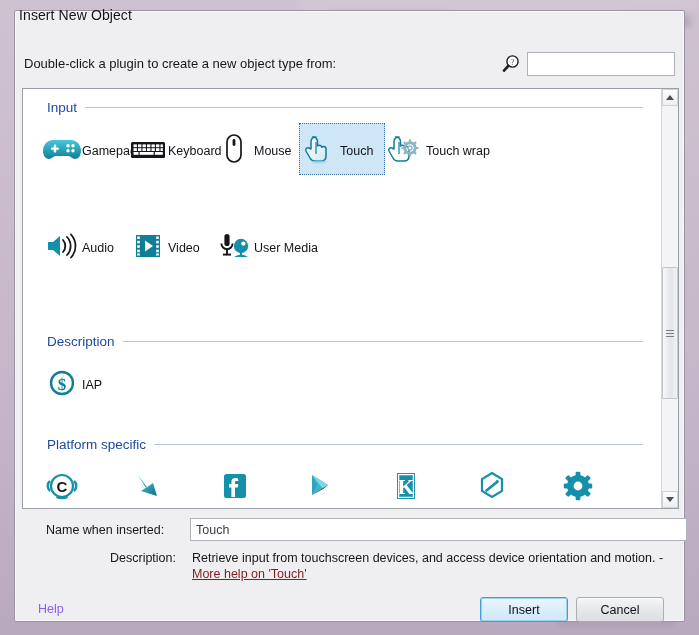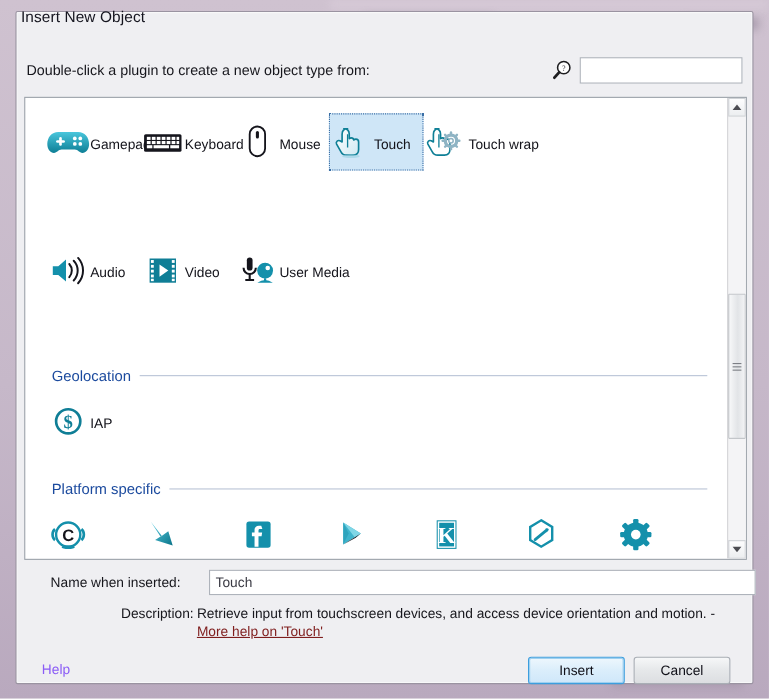--- a/index.html
+++ b/index.html
@@ -118,21 +118,21 @@
   .formrow{position:absolute;font-size:12.5px;color:#16161c;}
   .lbl-name{left:31px;top:512px;}
   .lbl-desc{left:95px;top:540px;}
   .name-input{
     position:absolute;left:175px;top:507px;width:497px;height:23px;
     box-sizing:border-box;border:1px solid #aeb3bb;background:#fff;
     font-family:"Liberation Sans",sans-serif;font-size:12.5px;color:#3b3b44;
     padding:0 5px;outline:none;
   }
   .desc-text{
-    position:absolute;left:164px;top:539px;width:500px;
+    position:absolute;left:177px;top:539px;width:500px;
     font-size:12.5px;color:#16161c;line-height:16px;
   }
   .desc-link{color:#7f1d1d;text-decoration:underline;cursor:pointer;}
 
   
   .help-link{
     position:absolute;left:23px;top:591px;
     font-size:12.5px;color:#8b5cf6;cursor:pointer;
   }
   .btn{
@@ -178,20 +178,24 @@
         <line x1="7.3" y1="11.8" x2="3.0" y2="16.6" stroke="#1d1d20" stroke-width="2.6" stroke-linecap="round"></line>
       </svg>
     </span>
     <input class="search-input" type="text" value="" placeholder="" style="">
   </div>
 
   <div class="listpanel">
     <div class="listinner">
 
       <div class="section" style="top:8px;">
+        <div class="sec-head">
+          <span class="sec-title">Input</span>
+          <span class="sec-rule"></span>
+        </div>
         <div class="items">
 
           <div class="item">
             <span class="ic">
               <svg class="iconsvg" width="40" height="34" viewBox="0 0 40 34">
                 <defs>
                     <linearGradient id="gTeal" x1="0" y1="0" x2="0" y2="1">
                   <stop offset="0" stop-color="#49c6dc"></stop>
                       <stop offset="1" stop-color="#0e7f96"></stop>
                 </linearGradient>
@@ -342,21 +346,21 @@
               </svg>
             </span>
             <span class="lbl">User Media</span>
           </div>
 
         </div>
       </div>
 
       <div class="section" style="top:242px;">
         <div class="sec-head">
-          <span class="sec-title">Geolocation</span>
+          <span class="sec-title">Description</span>
           <span class="sec-rule"></span>
         </div>
         <div class="items">
           <div class="item">
             <span class="ic">
               <svg class="iconsvg" width="40" height="34" viewBox="0 0 40 34">
                 <circle cx="20" cy="17" r="11" fill="none" stroke="#0f7e96" stroke-width="2.4"></circle>
                 <text x="20" y="23.5" font-size="17" text-anchor="middle" fill="#0f7e96" font-family="Liberation Serif, serif" font-weight="bold">$</text>
               </svg>
             </span>

